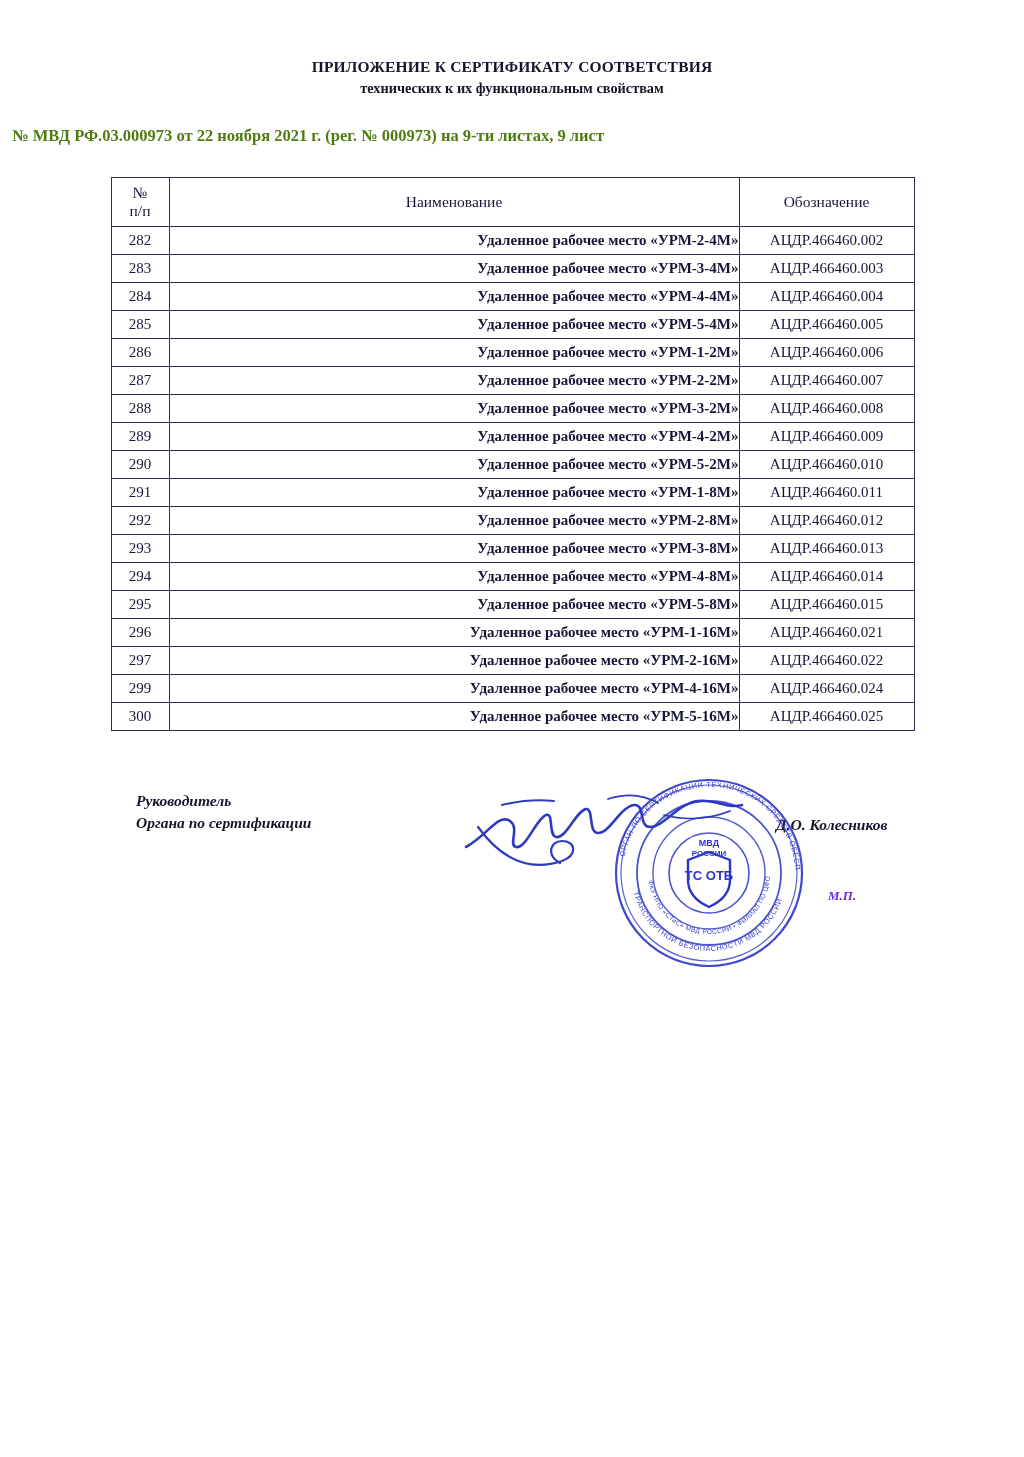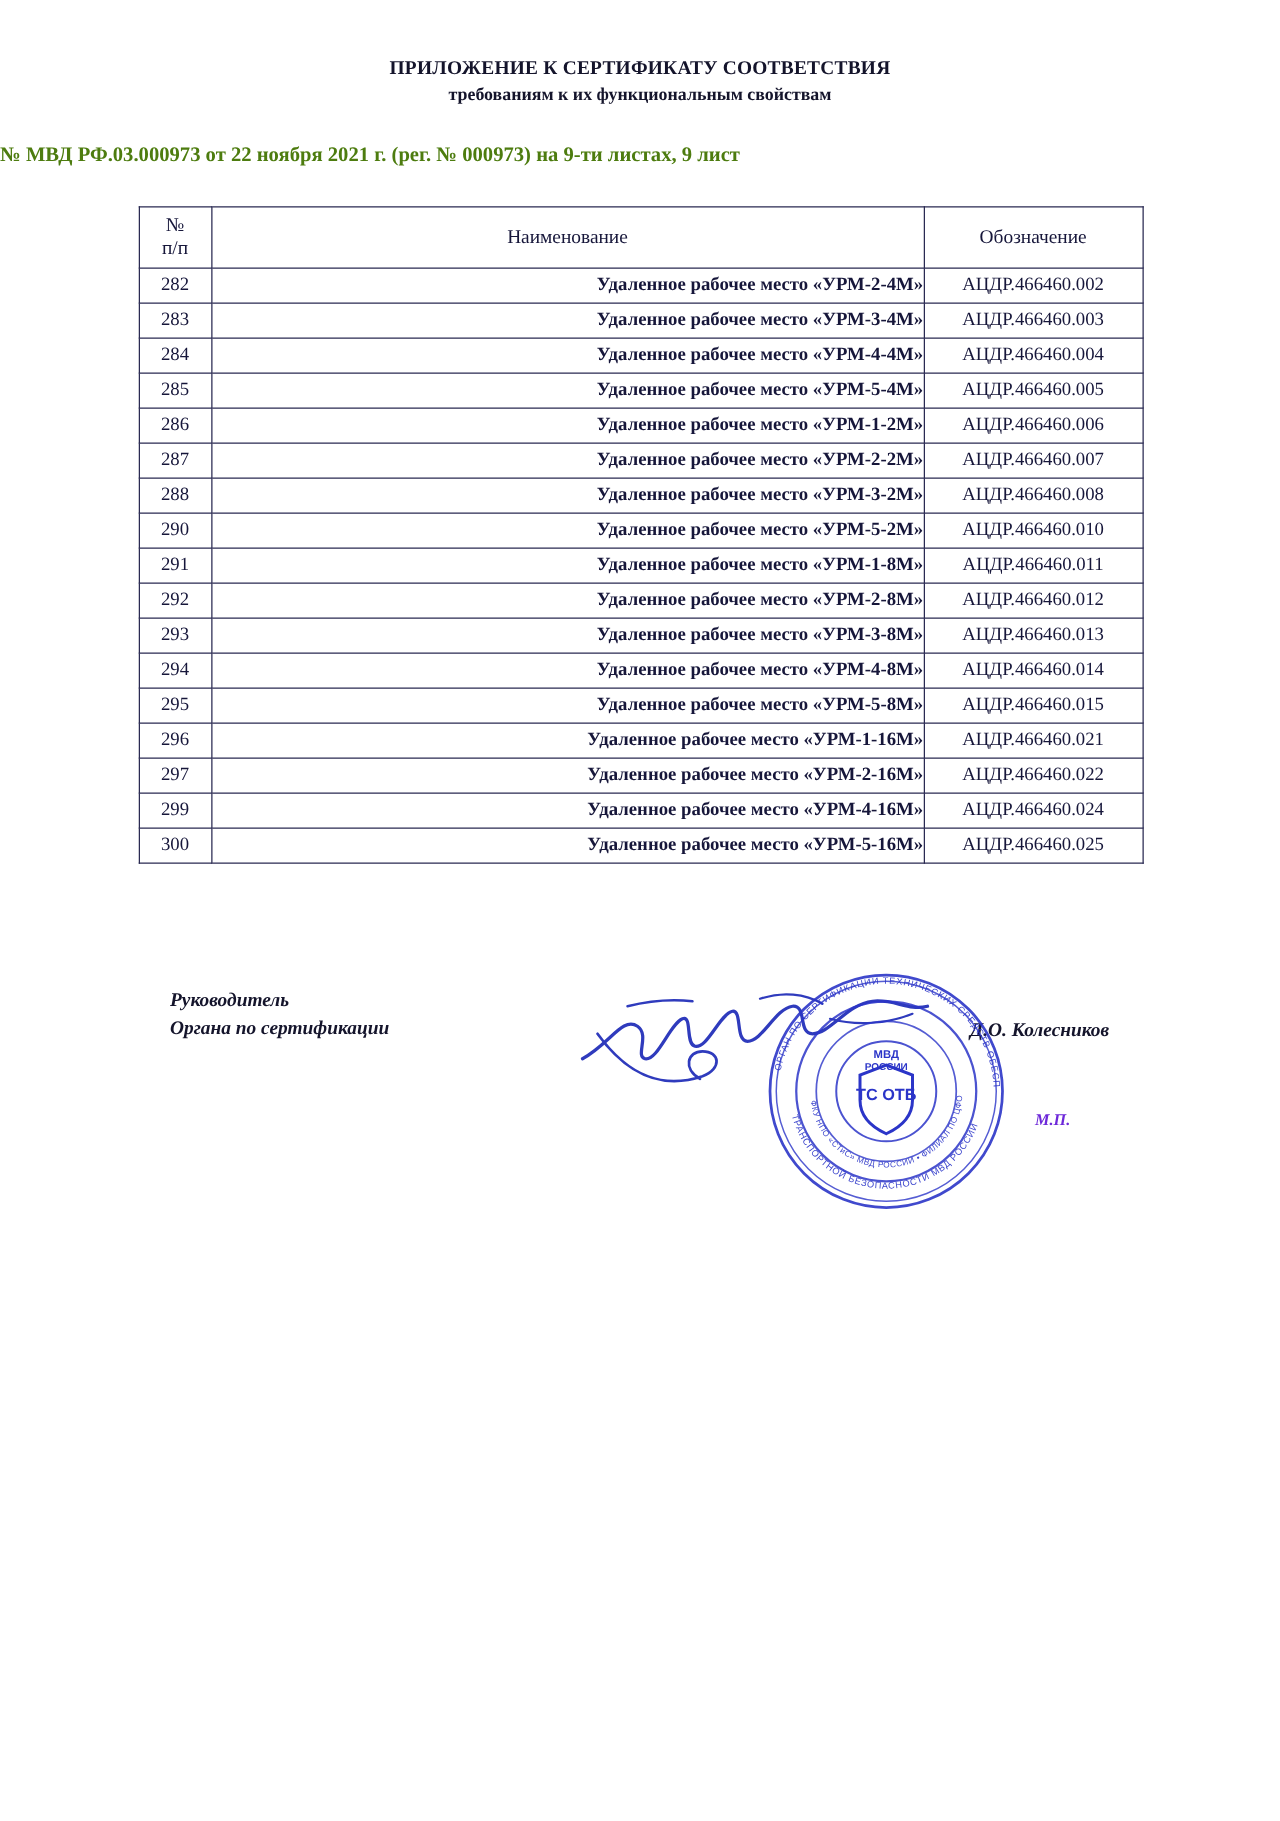--- a/index.html
+++ b/index.html
@@ -11,21 +11,21 @@
     width: 1024px;
     height: 1457px;
     position: relative;
     font-family: "Liberation Serif", serif;
     color: #1a1a2e;
     overflow: hidden;
   }
   .page {
     position: absolute;
     inset: 0;
-    padding: 0;
+    padding: 12px;
   }
 
   
   .header {
     text-align: center;
     margin-top: 46px;
   }
   .header .line1 {
     font-weight: bold;
     font-size: 15.5px;
@@ -143,21 +143,21 @@
   }
   .stamp svg { display:block; }
 </style>
 </head>
 <body>
 
 <div class="page">
 
   <div class="header">
     <div class="line1">ПРИЛОЖЕНИЕ К СЕРТИФИКАТУ СООТВЕТСТВИЯ</div>
-    <div class="line3">требованиям к их функциональным свойствам</div>
+    <div class="line3">технических к их функциональным свойствам</div>
   </div>
 
   <div class="cert-line">№ МВД РФ.03.000973 от 22 ноября 2021 г. (рег. № 000973) на 9-ти листах, 9 лист</div>
 
   <div class="table-wrap">
     <table class="reg">
       <colgroup>
         <col class="c-num">
         <col class="c-name">
         <col class="c-desig">
@@ -200,20 +200,25 @@
           </tr>
           <tr>
             <td class="num">287</td>
             <td class="name">Удаленное рабочее место «УРМ-2-2М»</td>
             <td class="desig">АЦДР.466460.007</td>
           </tr>
           <tr>
             <td class="num">288</td>
             <td class="name">Удаленное рабочее место «УРМ-3-2М»</td>
             <td class="desig">АЦДР.466460.008</td>
+          </tr>
+          <tr>
+            <td class="num">289</td>
+            <td class="name">Удаленное рабочее место «УРМ-4-2М»</td>
+            <td class="desig">АЦДР.466460.009</td>
           </tr>
           <tr>
             <td class="num">290</td>
             <td class="name">Удаленное рабочее место «УРМ-5-2М»</td>
             <td class="desig">АЦДР.466460.010</td>
           </tr>
           <tr>
             <td class="num">291</td>
             <td class="name">Удаленное рабочее место «УРМ-1-8М»</td>
             <td class="desig">АЦДР.466460.011</td>

